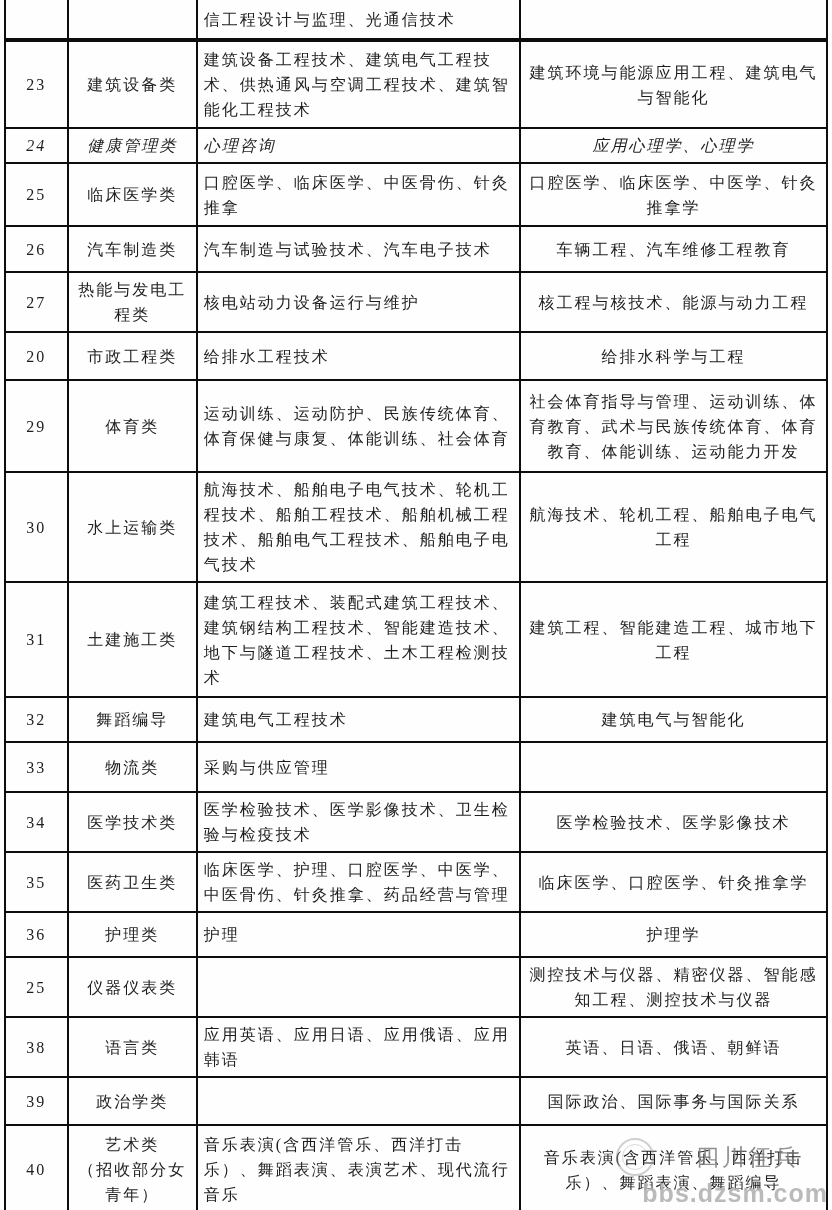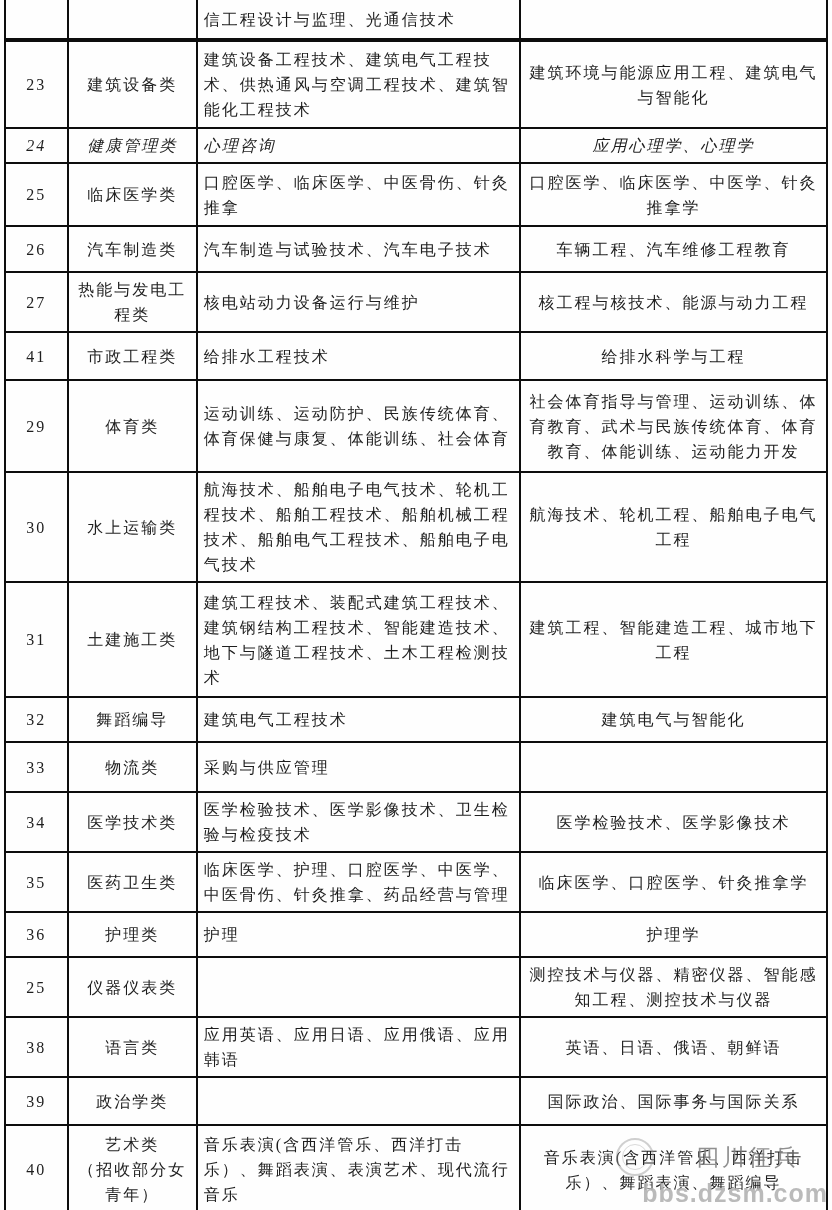--- a/index.html
+++ b/index.html
@@ -135,21 +135,21 @@
       <td class="c-voc">汽车制造与试验技术、汽车电子技术</td>
       <td class="c-bac">车辆工程、汽车维修工程教育</td>
     </tr>
     <tr>
       <td class="c-num">27</td>
       <td class="c-cat"><span class="cat-name">热能与发电工程类</span></td>
       <td class="c-voc">核电站动力设备运行与维护</td>
       <td class="c-bac">核工程与核技术、能源与动力工程</td>
     </tr>
     <tr>
-      <td class="c-num">41</td>
+      <td class="c-num">20</td>
       <td class="c-cat"><span class="cat-name">市政工程类</span></td>
       <td class="c-voc">给排水工程技术</td>
       <td class="c-bac">给排水科学与工程</td>
     </tr>
     <tr>
       <td class="c-num">29</td>
       <td class="c-cat"><span class="cat-name">体育类</span></td>
       <td class="c-voc">运动训练、运动防护、民族传统体育、体育保健与康复、体能训练、社会体育</td>
       <td class="c-bac">社会体育指导与管理、运动训练、体育教育、武术与民族传统体育、体育教育、体能训练、运动能力开发</td>
     </tr>

